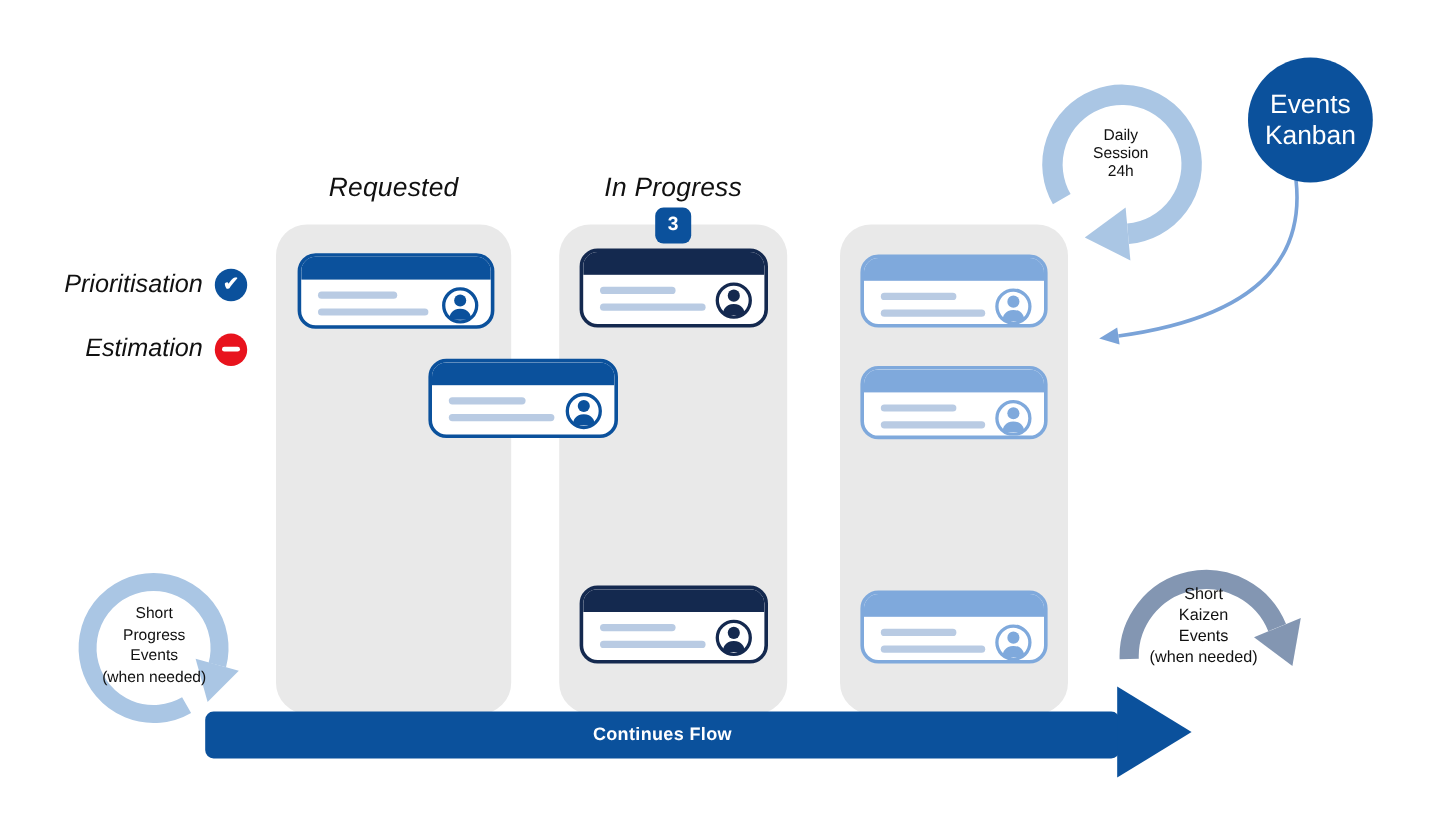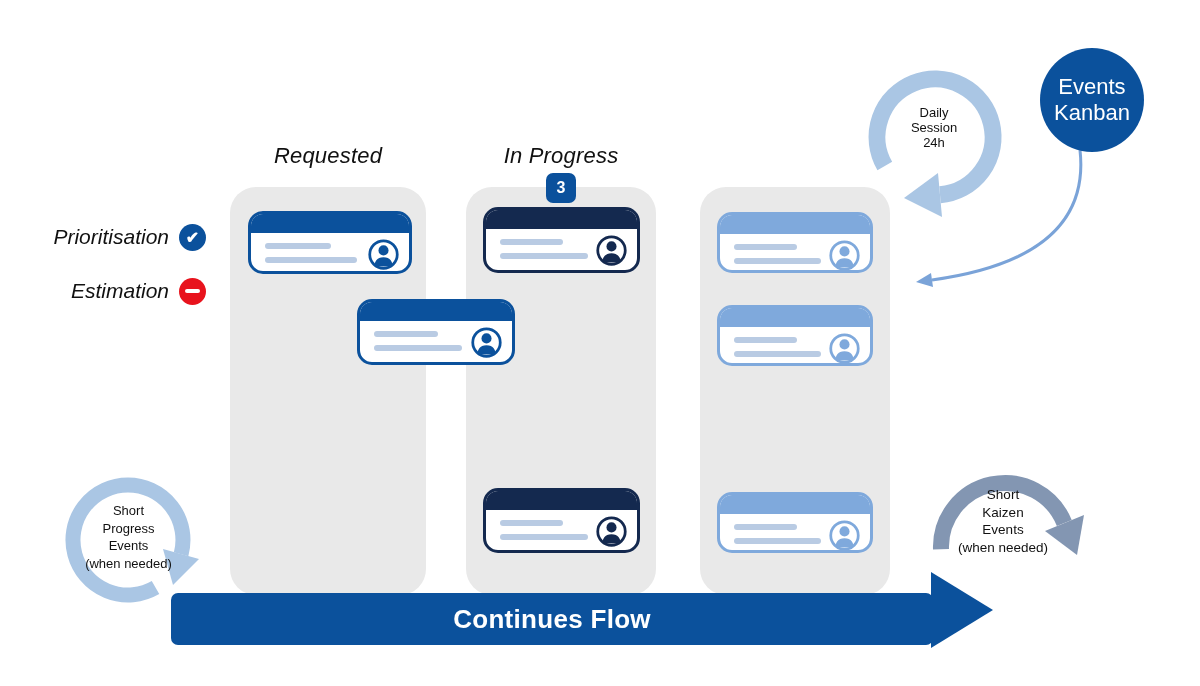--- a/index.html
+++ b/index.html
@@ -32,22 +32,22 @@
   .theme-light .card-header{background:var(--light-card);}
   .card-line{position:absolute;height:6px;border-radius:3px;background:var(--card-line);}
   .card-line.l1{left:14px;top:29px;width:42%;}
   .card-line.l2{left:14px;top:43px;width:58%;}
   .avatar{position:absolute;right:9px;top:24px;width:33px;height:33px;display:block;}
 
   
   .expedite{position:absolute;left:223px;top:417px;width:672px;height:35px;border-radius:8px;
     background:var(--primary);color:#fff;font-weight:bold;font-size:21px;
     display:flex;align-items:center;justify-content:center;letter-spacing:.3px;}
-  .flow-body{position:absolute;left:171px;top:593px;width:762px;height:52px;border-radius:7px;
-    background:var(--primary);color:#fff;font-weight:bold;font-size:26px;
+  .flow-body{position:absolute;left:171px;top:593px;width:762px;height:39px;border-radius:7px;
+    background:var(--primary);color:#fff;font-weight:bold;font-size:15px;
     display:flex;align-items:center;justify-content:center;letter-spacing:.3px;}
   .flow-head{position:absolute;left:931px;top:572px;width:0;height:0;
     border-top:38px solid transparent;border-bottom:38px solid transparent;border-left:62px solid var(--primary);}
 
   
   .legend-row{position:absolute;left:0;width:206px;height:30px;display:flex;align-items:center;
     justify-content:flex-end;gap:10px;}
   .legend-label{font-style:italic;font-size:21px;color:var(--ink);}
   .legend-icon{width:27px;height:27px;border-radius:50%;display:flex;align-items:center;justify-content:center;flex:0 0 auto;}
   .icon-check{background:var(--primary);color:#fff;font-size:16px;font-weight:bold;}

